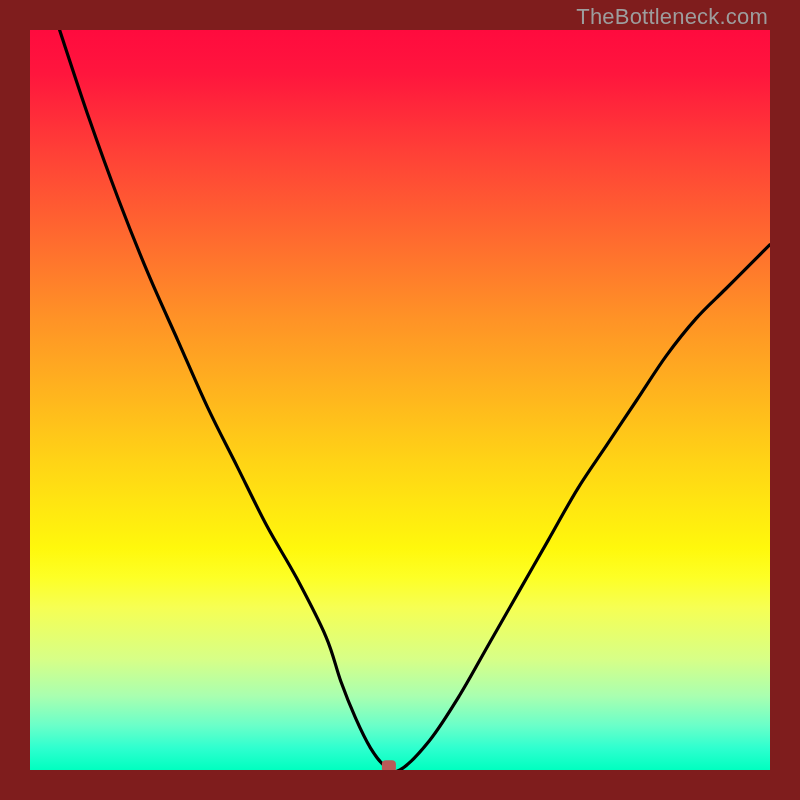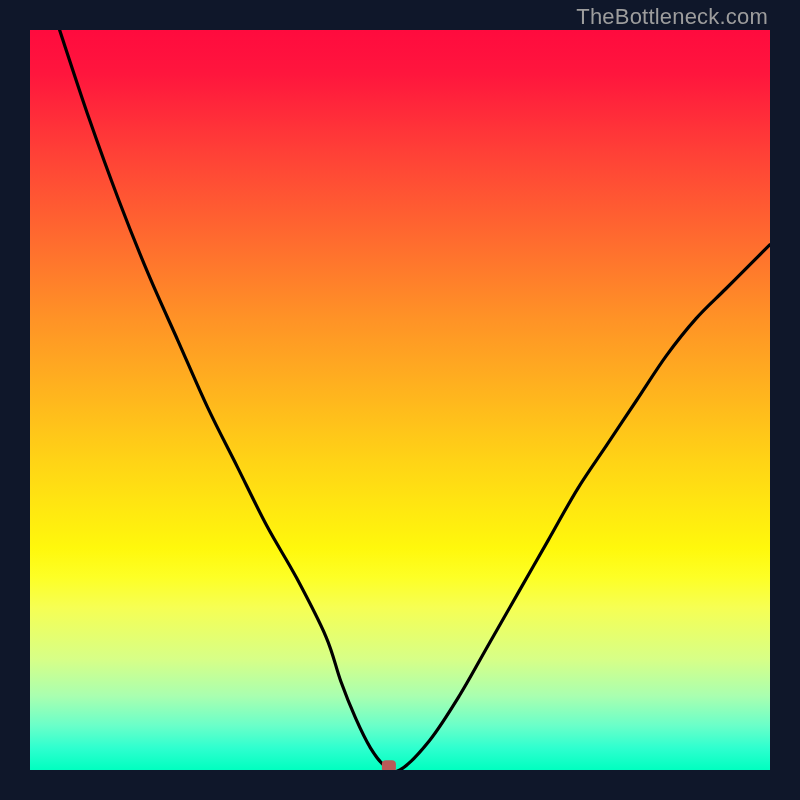--- a/index.html
+++ b/index.html
@@ -10,21 +10,21 @@
     background: #000000;
     overflow: hidden;
     font-family: Arial, Helvetica, sans-serif;
   }
   .frame {
     position: absolute;
     top: 0;
     left: 0;
     width: 800px;
     height: 800px;
-    background: #0f172a;
+    background: #7f1d1d;
   }
   .plot-area {
     position: absolute;
     top: 30px;
     left: 30px;
     width: 740px;
     height: 740px;
     background: linear-gradient(to bottom,
       #ff0b3e 0%,
       #ff163d 6%,

